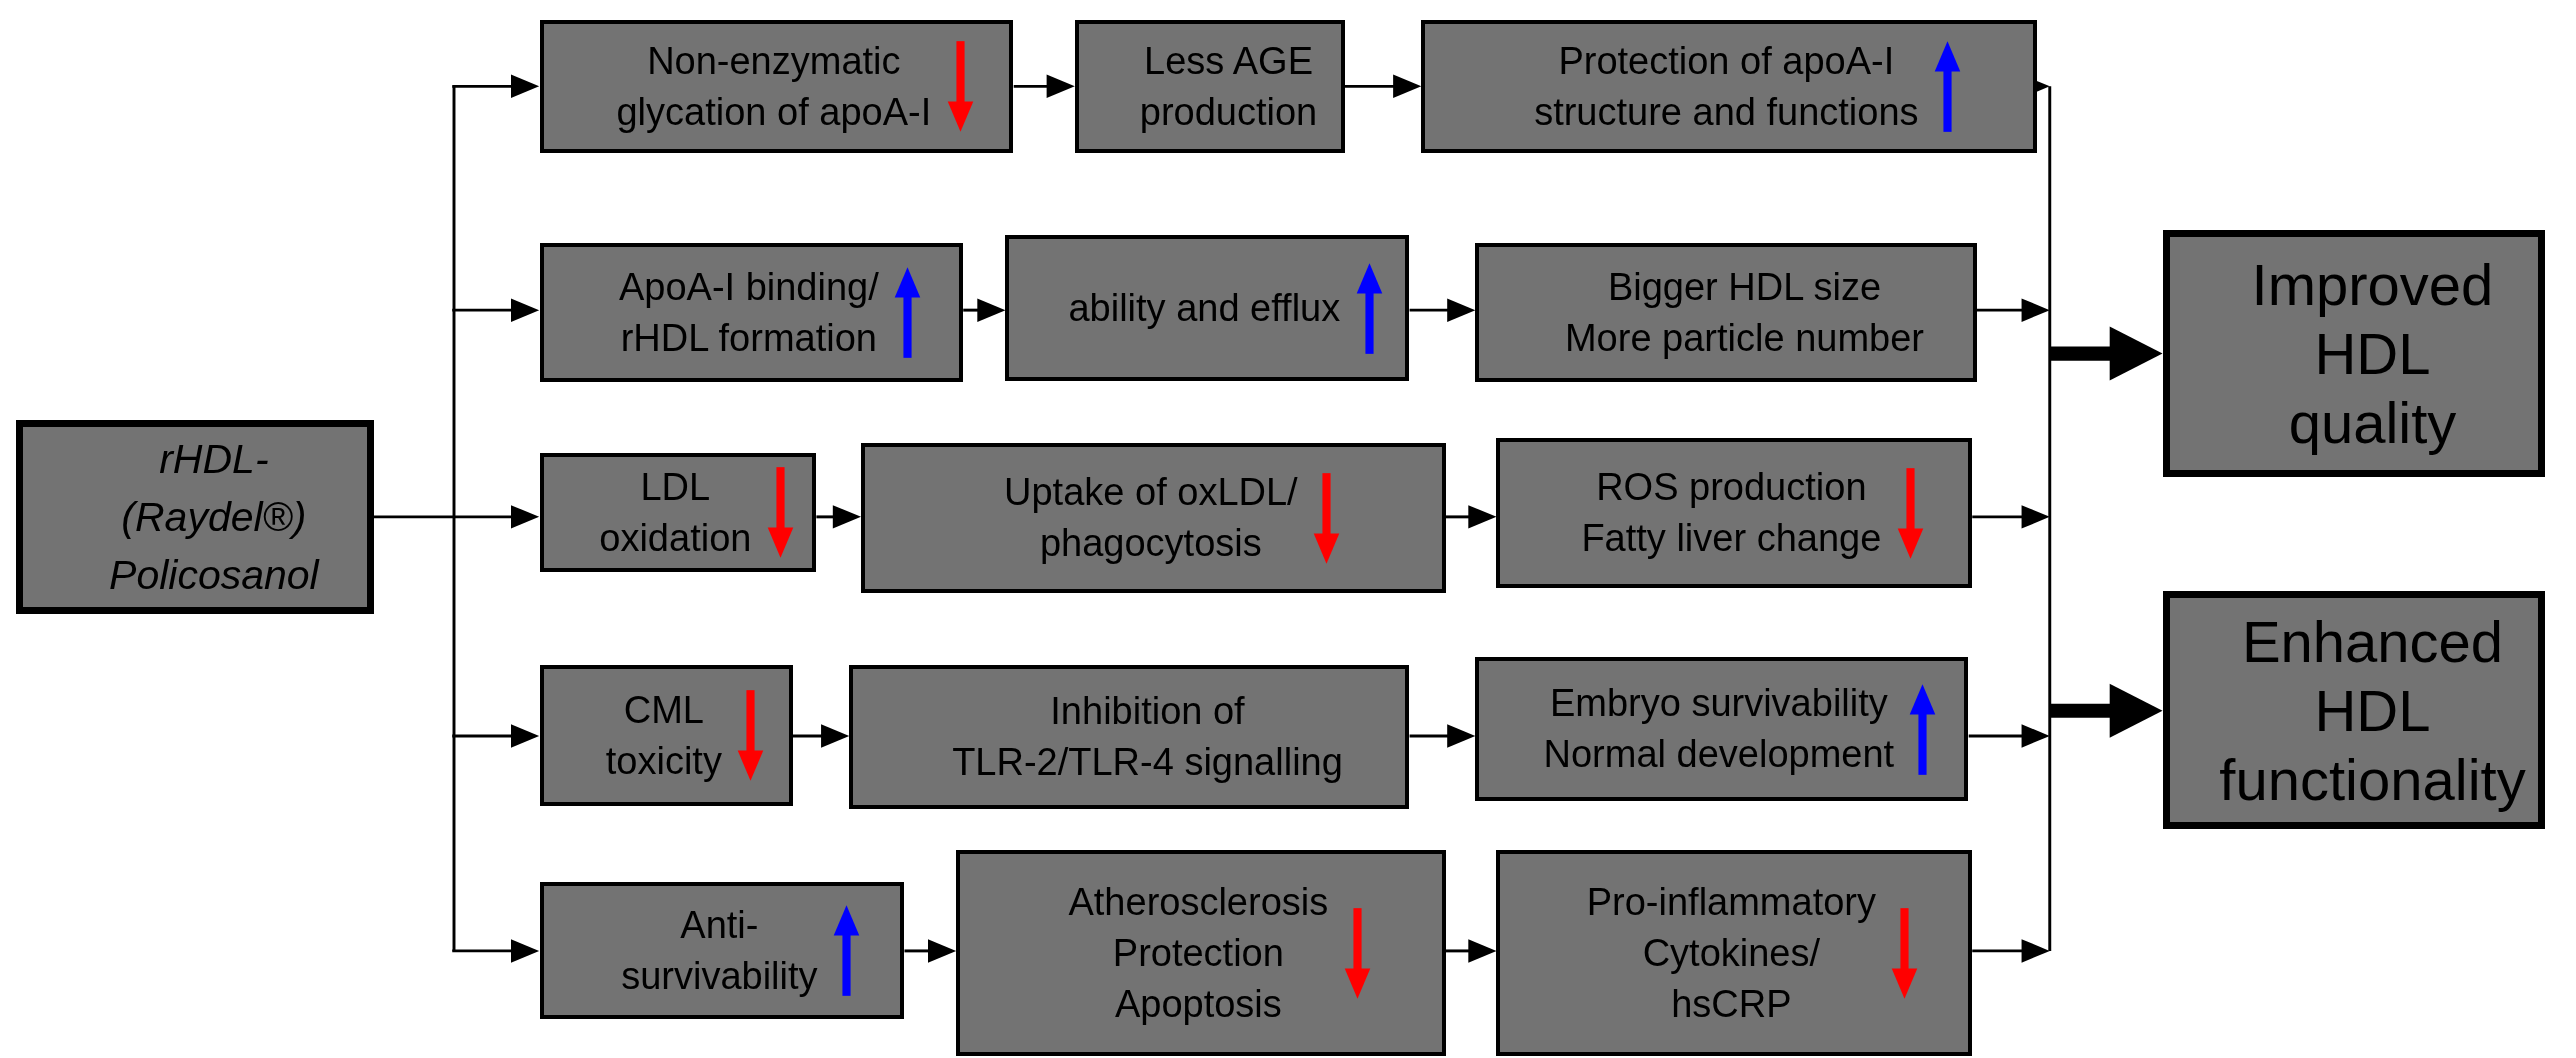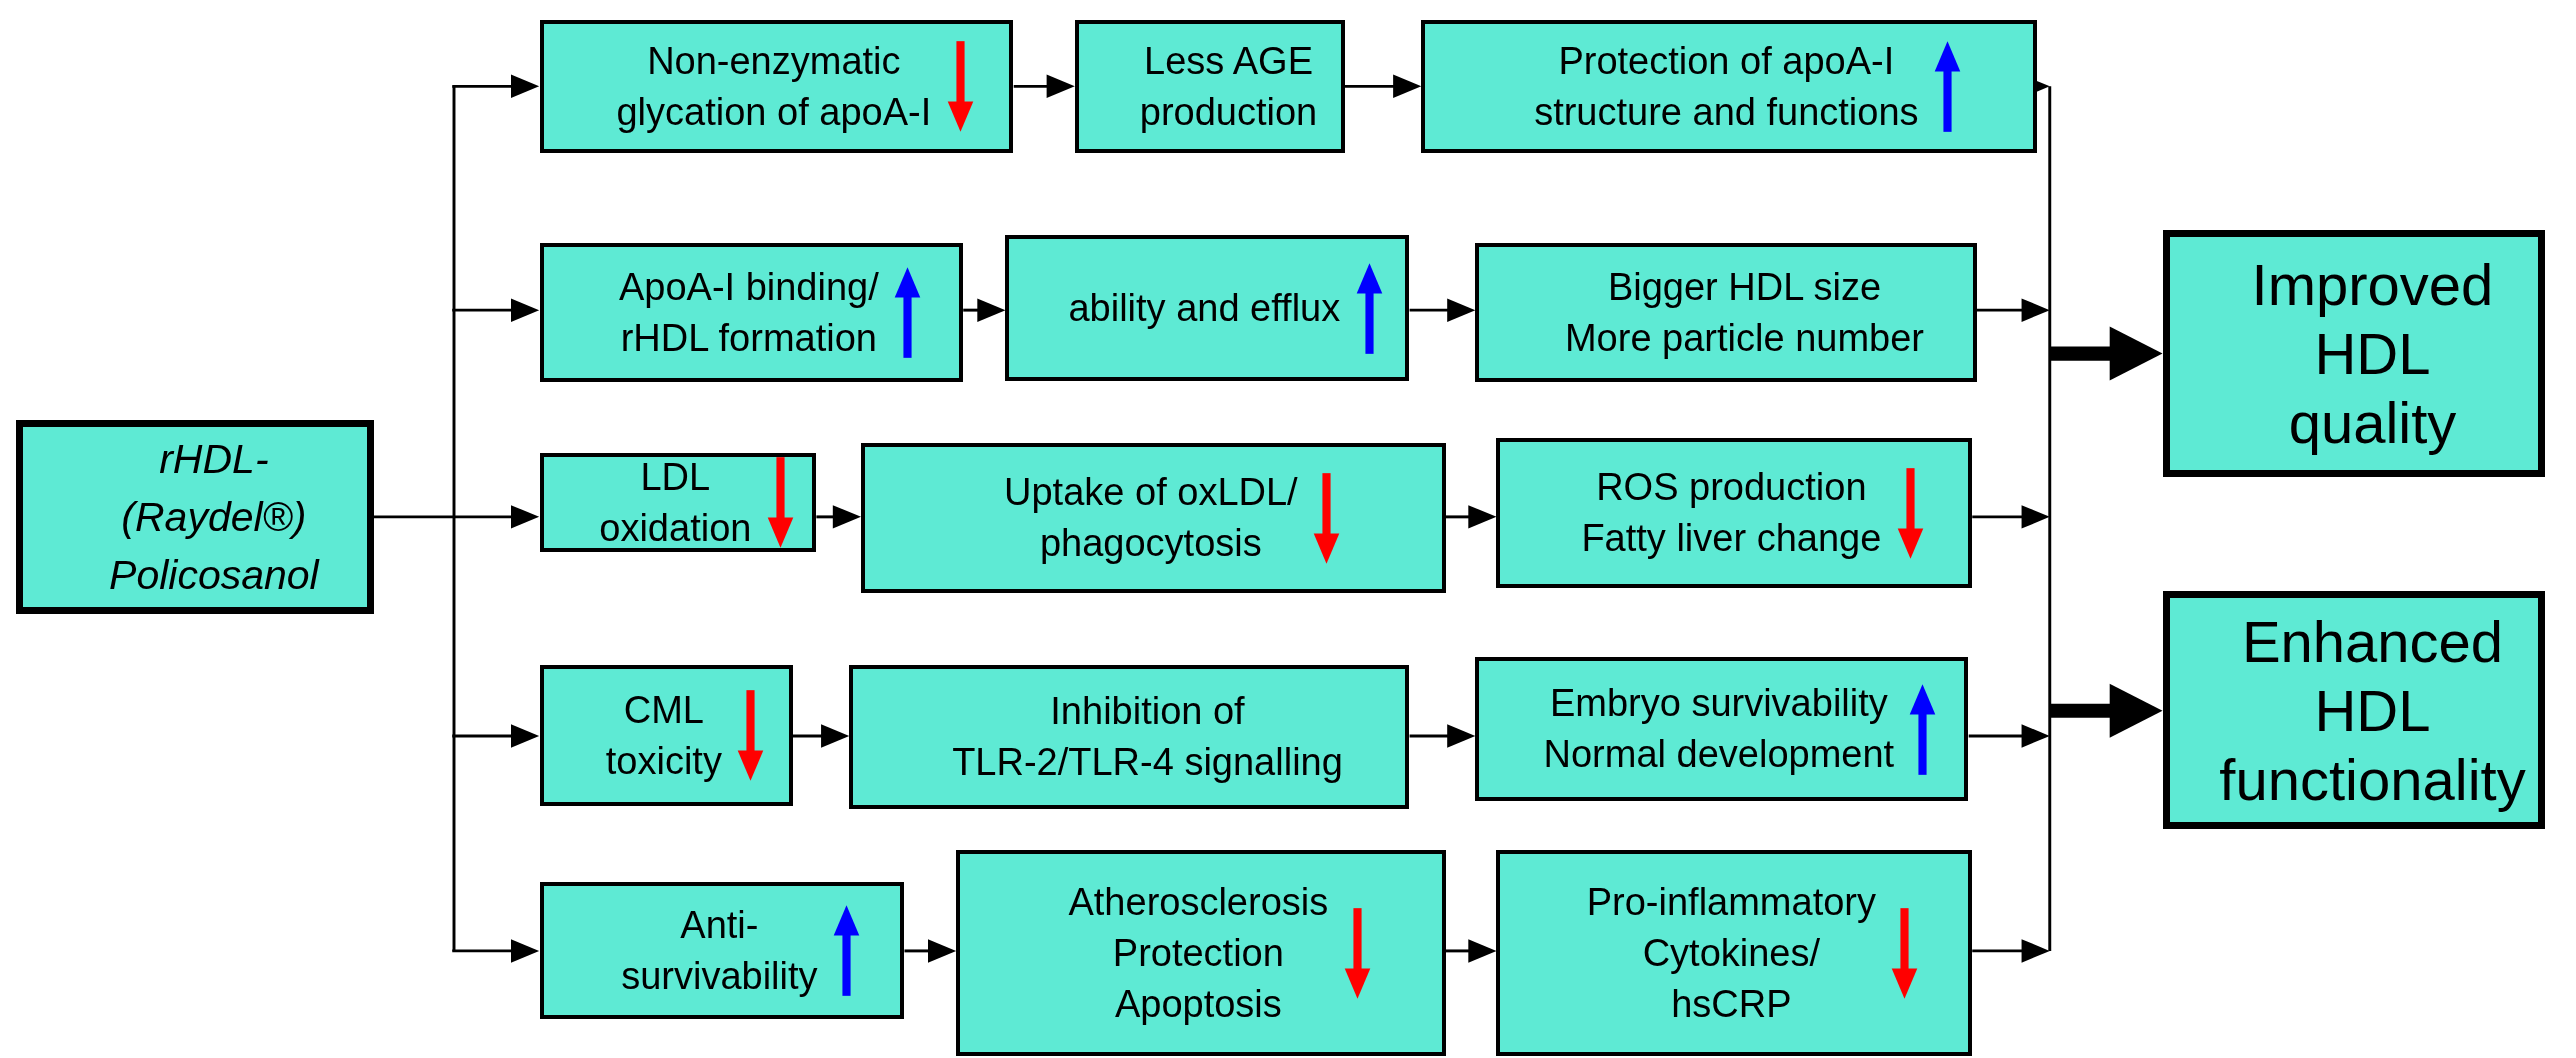--- a/index.html
+++ b/index.html
@@ -2,21 +2,21 @@
 <html style="font-size:9.4px"><head>
 <meta charset="utf-8">
 <style>
   html,body{margin:0;padding:0;background:#ffffff;}
   body{width:2576px;height:1059px;font-family:"Liberation Sans","DejaVu Sans",sans-serif;color:#000;}
   .canvas{position:relative;width:2576px;height:1059px;background:#fff;overflow:hidden;}
   .wires{position:absolute;left:0;top:0;width:2576px;height:1059px;}
   .w{stroke:#000000;stroke-width:5;fill:none;}
   .tw{stroke:#000000;stroke-width:24;fill:none;}
   .hd{fill:#000000;stroke:none;}
-  .box{position:absolute;background:#5eead4;border:4.1px solid #000;box-sizing:border-box;
+  .box{position:absolute;background:#737373;border:4.1px solid #000;box-sizing:border-box;
        display:flex;align-items:center;justify-content:center;gap:15.3px;text-align:center;padding-left:37px;}
   .strong{border-width:7px;}
   .txt{font-size:38px;line-height:51px;}
   .txt span{display:block;white-space:nowrap;}
   .src .txt{font-size:41px;line-height:58px;font-style:italic;}
   .outcome .txt{font-size:58px;line-height:69px;}
   .varrow{width:27px;height:93px;flex:0 0 auto;}
   .varrow rect,.varrow polygon{fill:currentColor;}
 </style>
 </head>
@@ -137,21 +137,21 @@
         <rect x="16" y="48" width="14" height="110"></rect>
       </svg>
   </div>
   <div class="box" style="left:1475px;top:243px;width:502px;height:139px">
     <div class="txt">
       <span>Bigger HDL size</span>
       <span>More particle number</span>
     </div>
   </div>
 
-  <div class="box" style="left:540px;top:453px;width:276px;height:99px">
+  <div class="box" style="left:540px;top:453px;width:276px;height:119px">
     <div class="txt">
       <span>LDL</span>
       <span>oxidation</span>
     </div>
     <svg class="varrow" viewBox="0 0 46 160" style="color: rgb(255, 0, 0);">
         <rect x="16" y="2" width="14" height="110"></rect>
         <polygon points="1,106 45,106 23,158"></polygon>
       </svg>
   </div>
   <div class="box" style="left:861px;top:443px;width:585px;height:150px">

